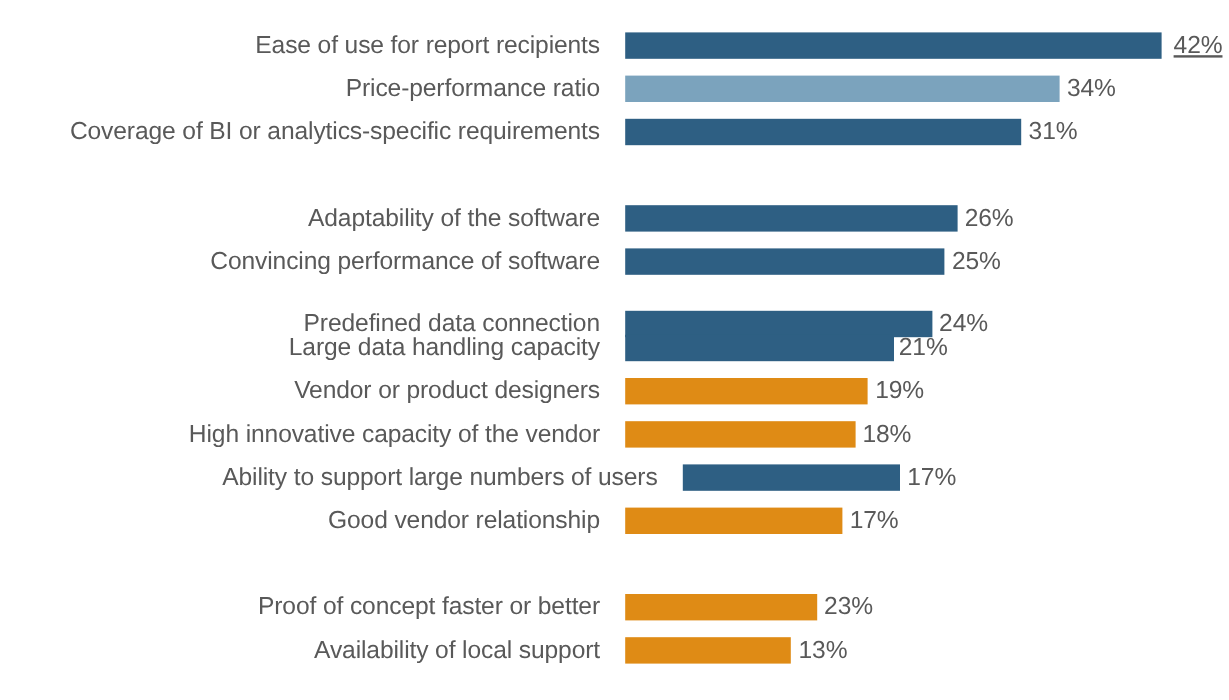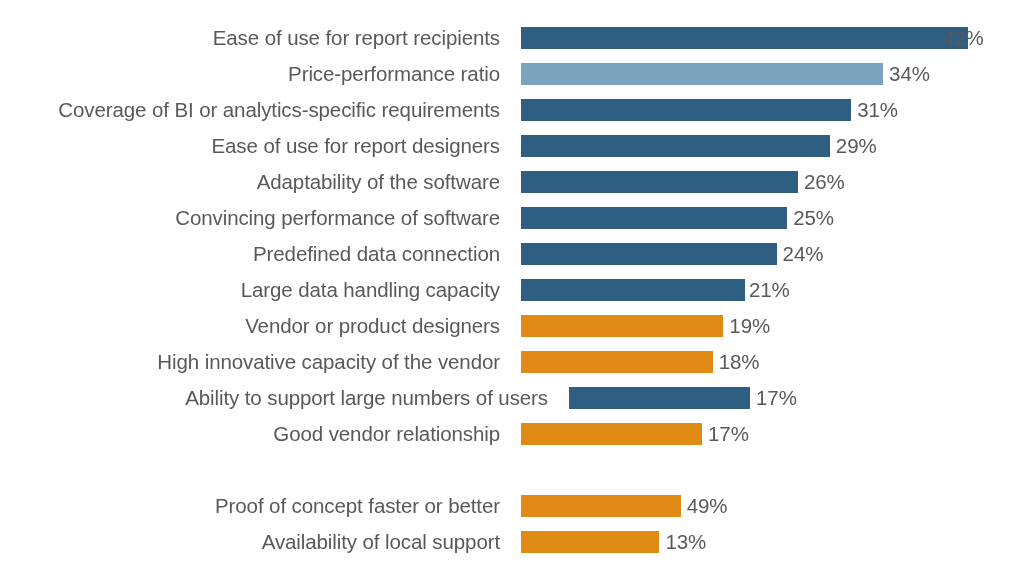--- a/index.html
+++ b/index.html
@@ -79,59 +79,52 @@
 </style>
 </head>
 <body>
 
 <div id="chart">
   <div class="plot" id="plot">
       <div class="row" style="top: 20px;">
         <div class="cat-label">Ease of use for report recipients</div>
         <div class="bar-track">
           <div class="bar" style="width: 447.3px; background: rgb(46, 95, 131);"></div>
-          <div class="val-label" style="left: 422px;">42%</div>
+          <div class="val-label" style="left: 457px; text-decoration: underline;">42%</div>
         </div>
       </div>
       <div class="row" style="top: 56px;">
         <div class="cat-label">Price-performance ratio</div>
         <div class="bar-track">
           <div class="bar" style="width: 362.1px; background: rgb(123, 163, 189);"></div>
           <div class="val-label" style="left: 368.1px;">34%</div>
         </div>
       </div>
       <div class="row" style="top: 92px;">
         <div class="cat-label">Coverage of BI or analytics-specific requirements</div>
         <div class="bar-track">
           <div class="bar" style="width: 330.15px; background: rgb(46, 95, 131);"></div>
           <div class="val-label" style="left: 336.15px;">31%</div>
         </div>
       </div>
-      <div class="row" style="top: 128px;">
-        <div class="cat-label">Ease of use for report designers</div>
-        <div class="bar-track">
-          <div class="bar" style="width: 308.85px; background: rgb(46, 95, 131);"></div>
-          <div class="val-label" style="left: 314.85px;">29%</div>
-        </div>
-      </div>
       <div class="row" style="top: 164px;">
         <div class="cat-label">Adaptability of the software</div>
         <div class="bar-track">
           <div class="bar" style="width: 276.9px; background: rgb(46, 95, 131);"></div>
           <div class="val-label" style="left: 282.9px;">26%</div>
         </div>
       </div>
       <div class="row" style="top: 200px;">
         <div class="cat-label">Convincing performance of software</div>
         <div class="bar-track">
           <div class="bar" style="width: 266.25px; background: rgb(46, 95, 131);"></div>
           <div class="val-label" style="left: 272.25px;">25%</div>
         </div>
       </div>
-      <div class="row" style="top: 236px;">
+      <div class="row" style="top: 252px;">
         <div class="cat-label">Predefined data connection</div>
         <div class="bar-track">
           <div class="bar" style="width: 255.6px; background: rgb(46, 95, 131);"></div>
           <div class="val-label" style="left: 261.6px;">24%</div>
         </div>
       </div>
       <div class="row" style="top: 272px;">
         <div class="cat-label">Large data handling capacity</div>
         <div class="bar-track">
           <div class="bar" style="width: 223.65px; background: rgb(46, 95, 131);"></div>
@@ -163,21 +156,21 @@
         <div class="cat-label">Good vendor relationship</div>
         <div class="bar-track">
           <div class="bar" style="width: 181.05px; background: rgb(223, 139, 21);"></div>
           <div class="val-label" style="left: 187.05px;">17%</div>
         </div>
       </div>
       <div class="row" style="top: 488px;">
         <div class="cat-label">Proof of concept faster or better</div>
         <div class="bar-track">
           <div class="bar" style="width: 159.75px; background: rgb(223, 139, 21);"></div>
-          <div class="val-label" style="left: 165.75px;">49%</div>
+          <div class="val-label" style="left: 165.75px;">23%</div>
         </div>
       </div>
       <div class="row" style="top: 524px;">
         <div class="cat-label">Availability of local support</div>
         <div class="bar-track">
           <div class="bar" style="width: 138.45px; background: rgb(223, 139, 21);"></div>
           <div class="val-label" style="left: 144.45px;">13%</div>
         </div>
       </div>
     </div>

